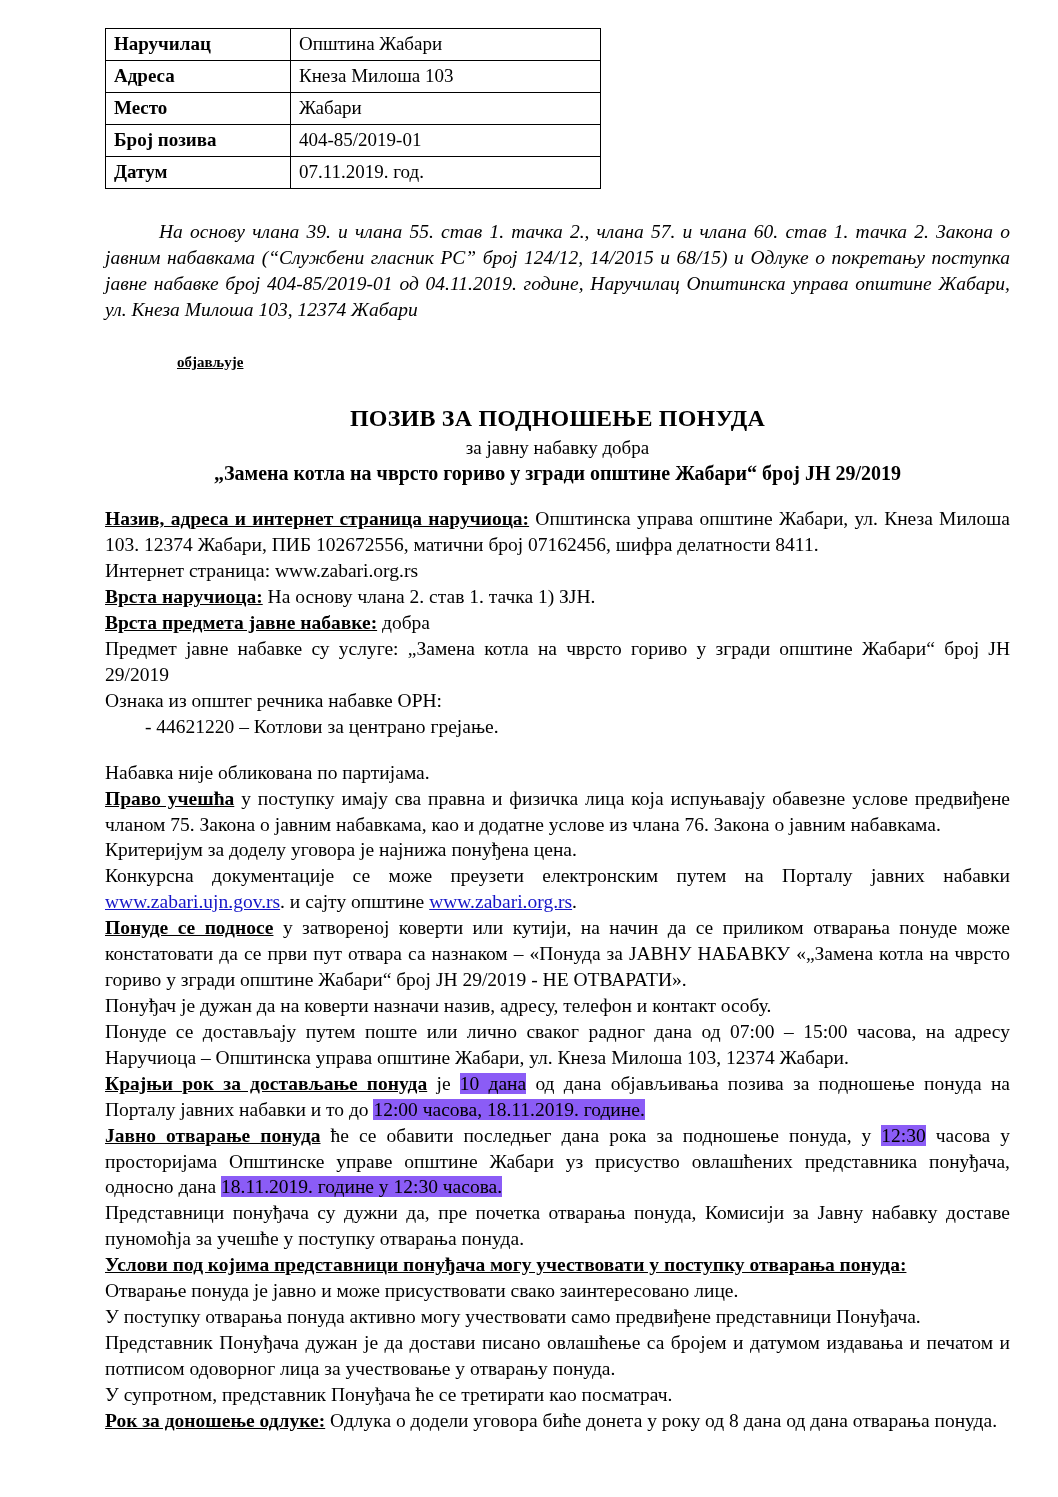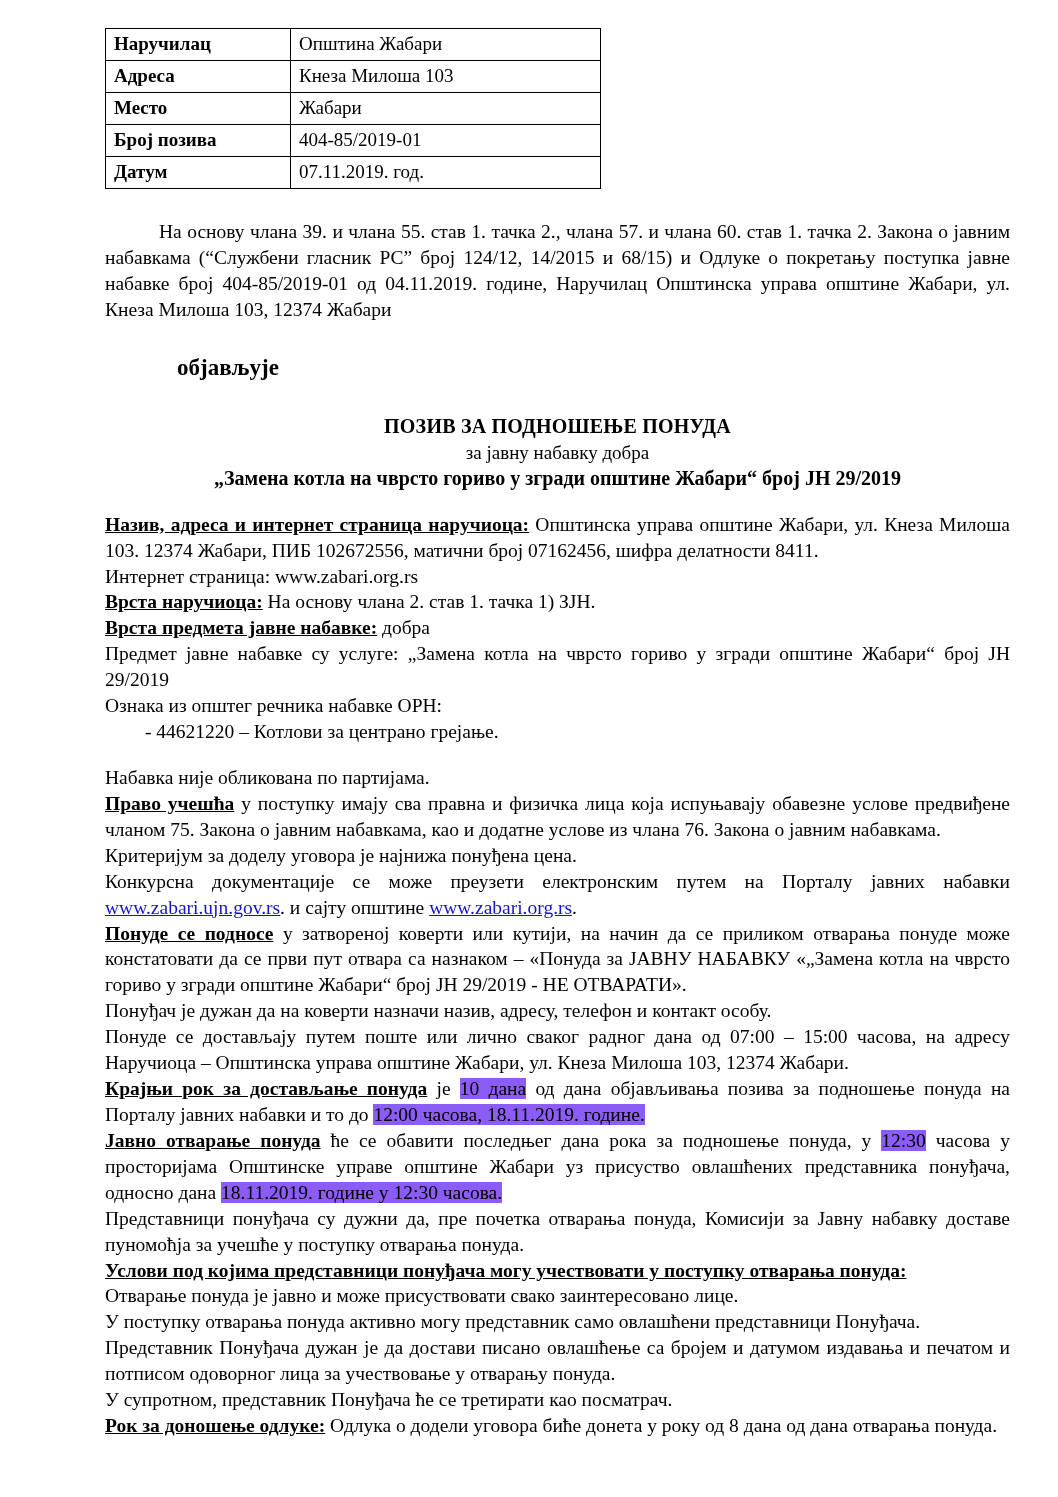--- a/index.html
+++ b/index.html
@@ -53,40 +53,41 @@
     margin: 0;
     font-size: 19.5px;
     line-height: 1.33;
   }
   .just { text-align: justify; text-align-last: left; }
   .center { text-align: center; }
   .b { font-weight: normal; }
   .bu { font-weight: bold; text-decoration: underline; }
   .hi { background: #8b5cf6; }
   .lnk { color: #1515c8; text-decoration: underline; }
-  .indent { text-indent: 54px; }
+  .indent { text-indent: 54px; font-style: italic; }
   .gap-md { height: 20px; }
   .gap-lg { height: 30px; }
   .title-main {
-    font-size: 20px;
+    font-size: 24px;
     font-weight: bold;
     letter-spacing: 0.2px;
   }
   .title-sub {
     font-size: 19px;
     font-weight: normal;
   }
   .title-name {
     font-size: 20px;
     font-weight: bold;
   }
   .objavljuje {
-    font-size: 23px;
+    font-size: 15px;
     font-weight: bold;
     padding-left: 72px;
+    text-decoration: underline;
   }
   .orn-line { padding-left: 40px; }
 </style>
 </head>
 <body>
 
 <div class="page">
 
   <table class="header-table">
     <tbody>
@@ -160,19 +161,19 @@
   <p class="just">Понуде се достављају путем поште или лично сваког радног дана од 07:00 – 15:00 часова, на адресу Наручиоца – Општинска управа општине Жабари, ул. Кнеза Милоша 103, 12374 Жабари.</p>
 
   <p class="just"><span class="bu">Крајњи рок за достављање понуда</span><span> је </span><span class="b hi">10 дана</span><span> од дана објављивања позива за подношење понуда на Порталу јавних набавки и то до </span><span class="b hi">12:00 часова, 18.11.2019. године.</span></p>
 
   <p class="just"><span class="bu">Јавно отварање понуда</span><span> ће се обавити последњег дана рока за подношење понуда, у </span><span class="b hi">12:30</span><span> часова у просторијама Општинске управе општине Жабари уз присуство овлашћених представника понуђача, односно дана </span><span class="hi">18.11.2019. године у 12:30 часова.</span></p>
 
   <p class="just">Представници понуђача су дужни да, пре почетка отварања понуда, Комисији за Јавну набавку доставе пуномоћја за учешће у поступку отварања понуда.</p>
 
   <p class="just"><span class="bu">Услови под којима представници понуђача могу учествовати у поступку отварања понуда:</span></p>
   <p class="just">Отварање понуда је јавно и може присуствовати свако заинтересовано лице.</p>
-  <p class="just">У поступку отварања понуда активно могу представник само овлашћени представници Понуђача.</p>
+  <p class="just">У поступку отварања понуда активно могу учествовати само предвиђене представници Понуђача.</p>
   <p class="just">Представник Понуђача дужан је да достави писано овлашћење са бројем и датумом издавања и печатом и потписом одоворног лица за учествовање у отварању понуда.</p>
   <p class="just">У супротном, представник Понуђача ће се третирати као посматрач.</p>
 
   <p class="just"><span class="bu">Рок за доношење одлуке:</span><span> Одлука о додели уговора  биће донета у року од </span><span class="b">8</span><span> дана од дана отварања понуда.</span></p>
 
 </div>
 
 </body></html>

